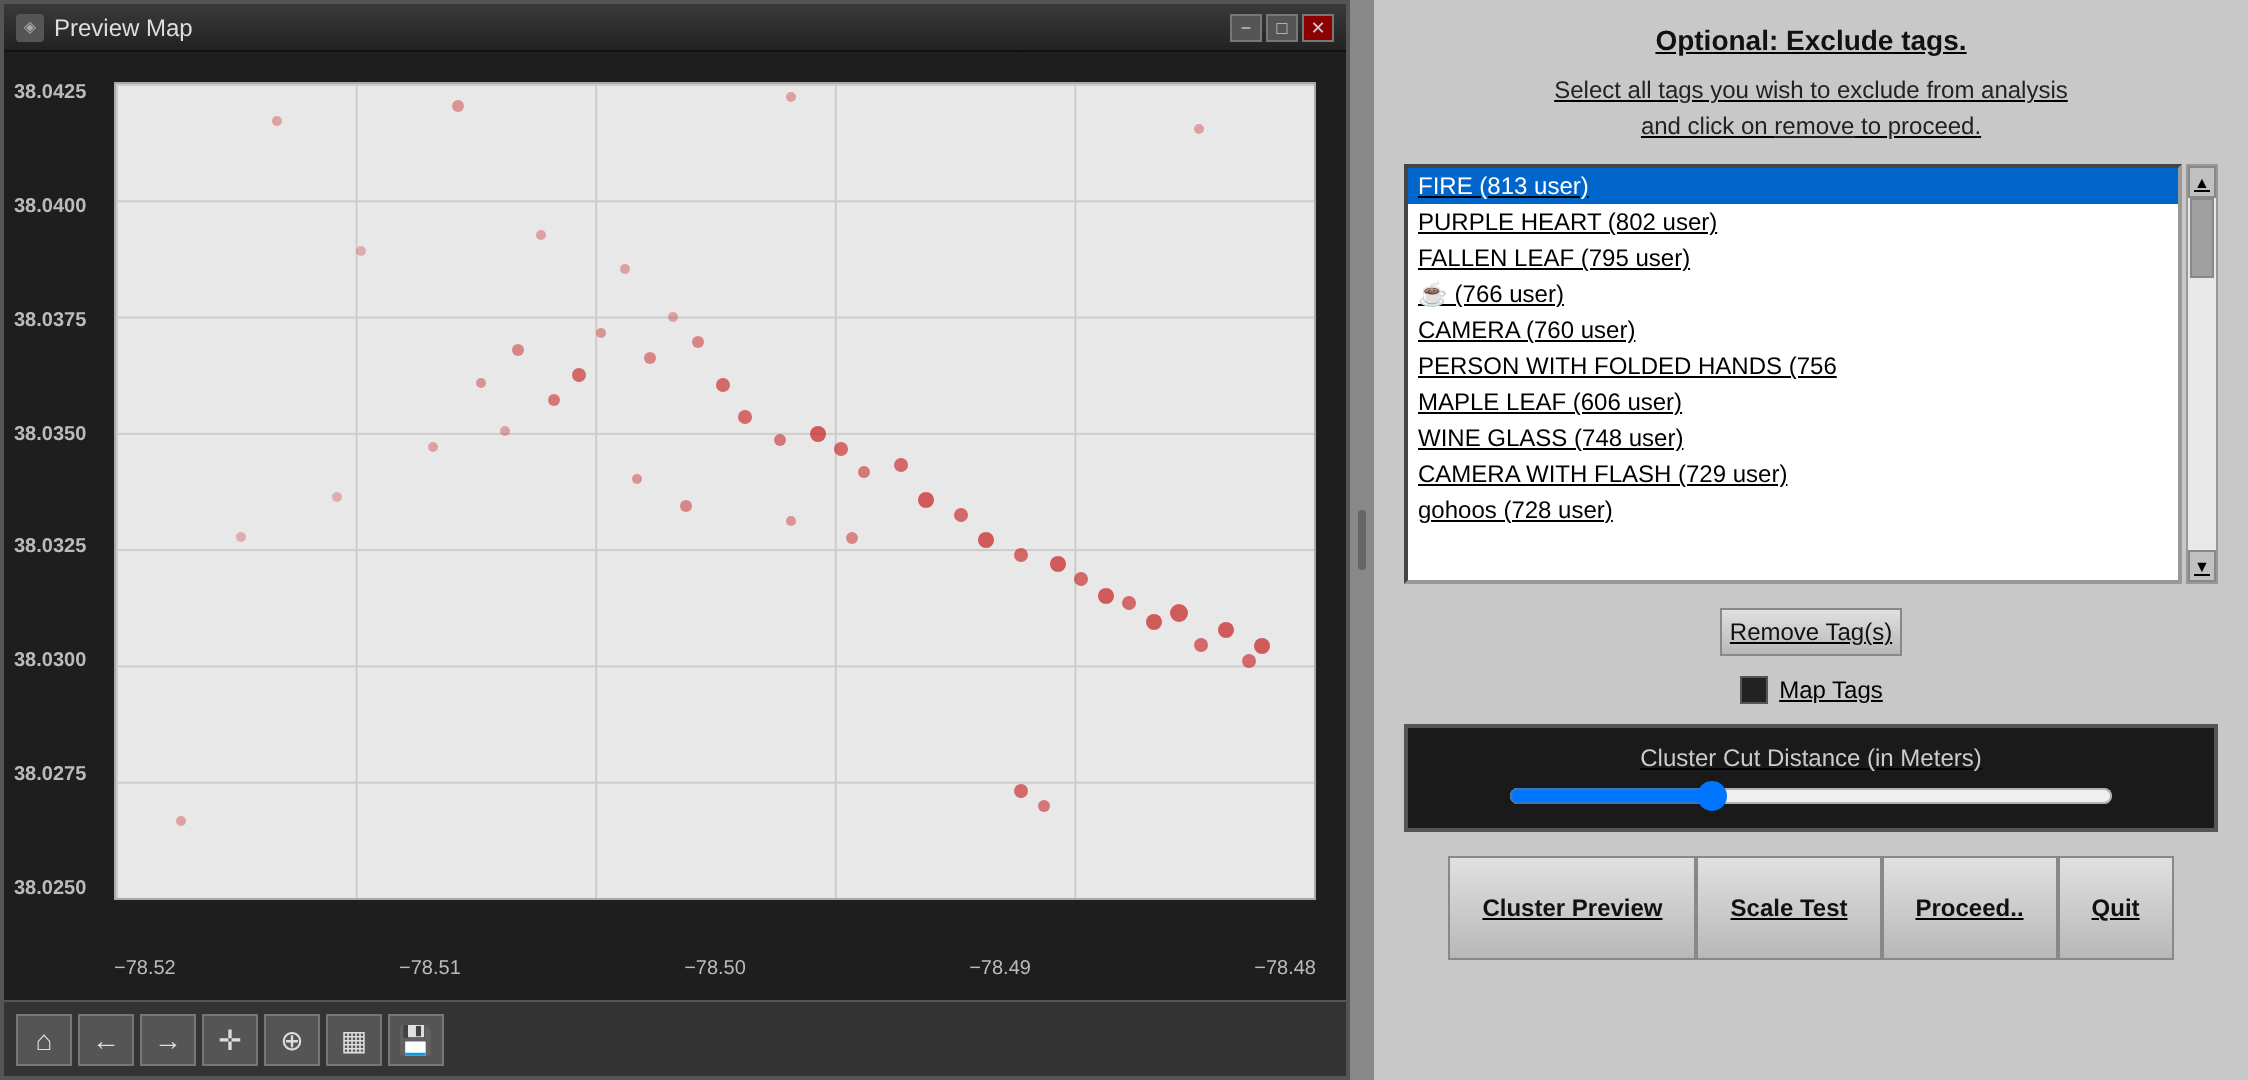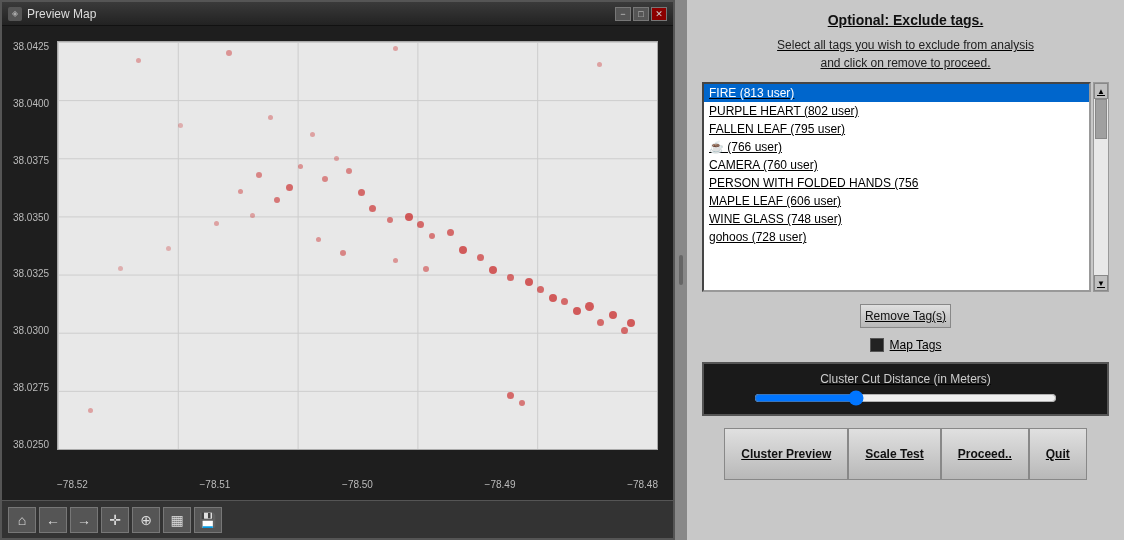--- a/index.html
+++ b/index.html
@@ -112,21 +112,22 @@
       position: absolute;
       left: 5px;
       top: 15px;
       bottom: 50px;
       display: flex;
       flex-direction: column;
       justify-content: space-between;
       width: 48px;
       color: #bbb;
       font-size: 10px;
-      text-align: center;
+      text-align: left;
+      font-weight: bold;
     }
 
     
     .x-axis {
       position: absolute;
       left: 55px;
       right: 15px;
       bottom: 10px;
       display: flex;
       justify-content: space-between;
@@ -466,20 +467,21 @@
   <div class="tag-list-container">
     <div class="tag-list">
       <div class="tag-item selected">FIRE (813 user)</div>
       <div class="tag-item">PURPLE HEART (802 user)</div>
       <div class="tag-item">FALLEN LEAF (795 user)</div>
       <div class="tag-item">☕ (766 user)</div>
       <div class="tag-item">CAMERA (760 user)</div>
       <div class="tag-item">PERSON WITH FOLDED HANDS (756</div>
       <div class="tag-item">MAPLE LEAF (606 user)</div>
       <div class="tag-item">WINE GLASS (748 user)</div>
+      <div class="tag-item">CAMERA WITH FLASH (729 user)</div>
       <div class="tag-item">gohoos (728 user)</div>
     </div>
     <div class="scrollbar">
       <div class="scroll-btn">▲</div>
       <div class="scroll-track">
         <div class="scroll-thumb"></div>
       </div>
       <div class="scroll-btn">▼</div>
     </div>
   </div>

